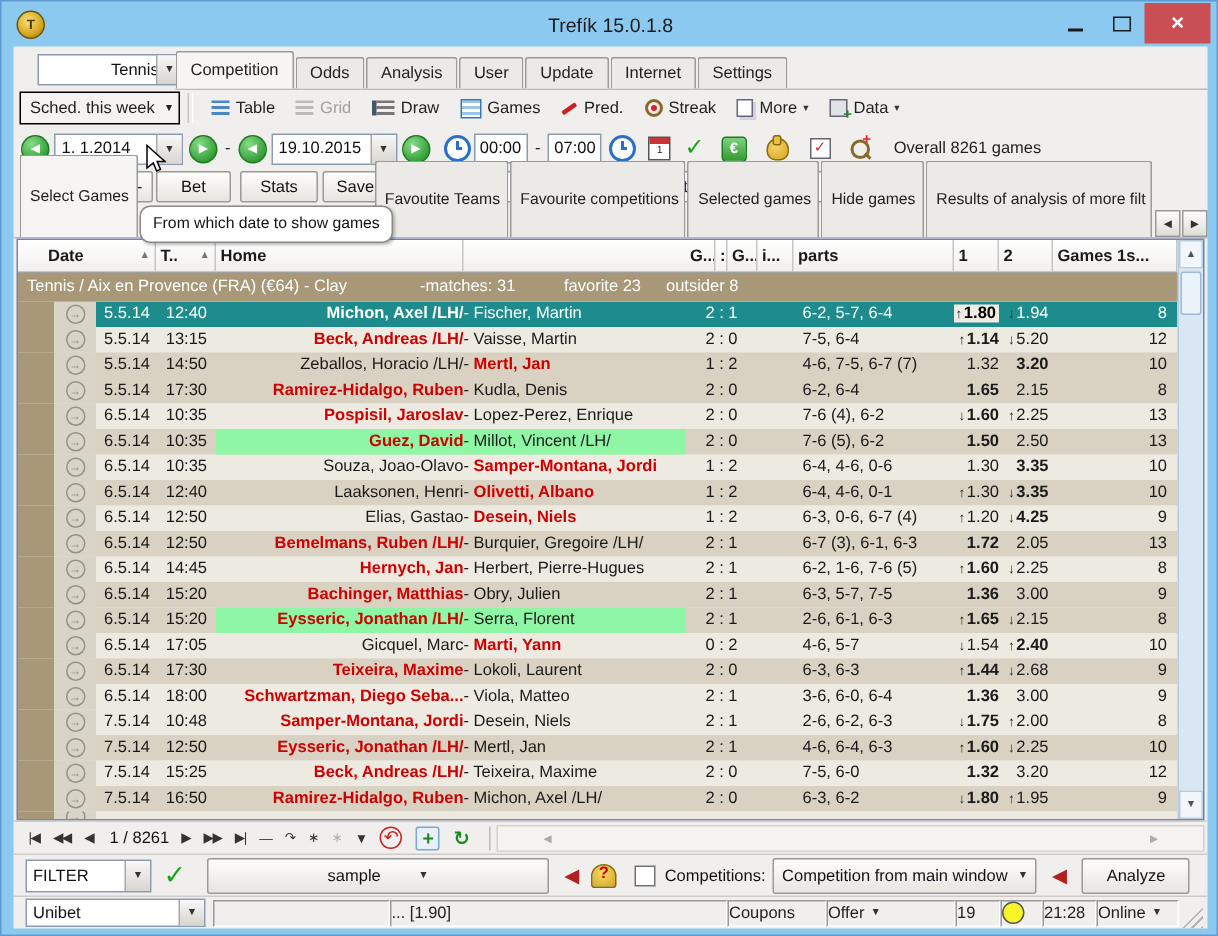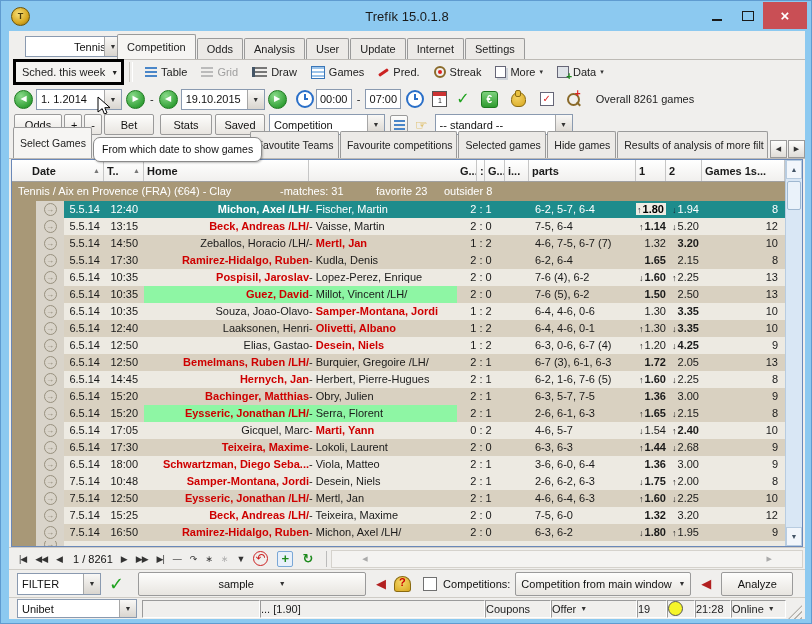--- a/index.html
+++ b/index.html
@@ -25,21 +25,21 @@
   .rbtn{background:linear-gradient(#fdfdfc,#e8e5e0);border:1px solid #9a9a9a;border-radius:2px;font-size:11px;
     color:#111;display:flex;align-items:center;justify-content:center;box-sizing:border-box;}
   
   #sport-combo{position:absolute;left:16px;top:5px;width:97px;padding-left:44px;}
   #main-tabs{position:absolute;left:108px;top:2px;right:0;height:26px;display:flex;align-items:flex-end;border-bottom:1px solid #bdbab5;}
   .mtab{height:20px;line-height:20px;padding:0 9px;font-size:11px;color:#222;background:#eceae7;
     border:1px solid #9a9a9a;border-bottom:none;border-radius:2px 2px 0 0;margin-right:1px;}
   .mtab.active{height:24px;line-height:24px;background:#f6f5f3;position:relative;z-index:2;}
   
   #toolbar2{position:absolute;left:0;top:28px;width:796px;height:26px;display:flex;align-items:center;padding-left:4px;box-sizing:border-box;}
-  #sched-combo{display:flex;align-items:center;height:20px;border:3px solid #000000;background:#f4f3f1;padding:0 3px 0 6px;font-size:11px;color:#222;}
+  #sched-combo{display:flex;align-items:center;height:20px;border:1px solid #000000;background:#f4f3f1;padding:0 3px 0 6px;font-size:11px;color:#222;}
   #sched-combo .dar{font-size:7px;margin-left:6px;color:#222;}
   .vsep{width:2px;height:20px;border-left:1px solid #c9c6c0;border-right:1px solid #fff;margin:0 5px;}
   #tb2{display:flex;align-items:center;}
   .tbtn{display:flex;align-items:center;gap:4px;height:22px;padding:0 7px;font-size:11px;color:#222;}
   .tbtn.disabled{color:#a0a0a0;}
   .tdd{font-size:7px;color:#333;}
   .tico{display:inline-block;}
   .table-icon{width:12px;height:10px;background:repeating-linear-gradient(to bottom,#4a86c8 0 2px,transparent 2px 4px);}
   .grid-icon{width:12px;height:10px;background:repeating-linear-gradient(to bottom,#bbb 0 2px,transparent 2px 4px);}
   .draw-icon{width:12px;height:10px;background:repeating-linear-gradient(to bottom,#777 0 2px,transparent 2px 4px);border-left:3px solid #456;}
@@ -76,21 +76,21 @@
   .abtn{height:21px;background:linear-gradient(#fdfdfc,#e8e5e0);border:1px solid #9a9a9a;border-radius:2px;font-size:11px;color:#111;
     font-family:inherit;}
   #ab .abtn:nth-child(1){width:48px;} #ab .abtn:nth-child(2){width:18px;margin-left:2px;}
   #ab .abtn:nth-child(3){width:18px;margin-left:2px;} #ab .abtn:nth-child(4){width:50px;margin-left:2px;}
   #ab .abtn:nth-child(5){width:52px;margin-left:6px;} #ab .abtn:nth-child(6){width:50px;margin-left:3px;}
   #ab{display:flex;align-items:center;}
   .sort-icon{width:11px;height:10px;background:repeating-linear-gradient(to bottom,#4a86c8 0 2px,transparent 2px 4px);position:relative;}
   .hand-icon{color:#d4a017;font-size:14px;line-height:14px;}
   
   #ftabrow{position:absolute;left:0;top:105px;width:796px;height:23px;display:flex;align-items:flex-end;padding-left:4px;box-sizing:border-box;border-bottom:1px solid #bdbab5;}
-  .ftab{height:18px;line-height:18px;padding:4px 6px;font-size:10.5px;color:#222;background:#eceae7;border:1px solid #9a9a9a;border-bottom:none;
+  .ftab{height:18px;line-height:18px;padding:16px 6px;font-size:10.5px;color:#222;background:#eceae7;border:1px solid #9a9a9a;border-bottom:none;
     border-radius:2px 2px 0 0;margin-right:1px;white-space:nowrap;overflow:hidden;}
   .ftab.active{height:22px;line-height:22px;background:#f6f5f3;}
   .ftab-spacer{width:160px;}
   .ftab:last-of-type{max-width:160px;}
   .tabscroll{width:15px;height:16px;font-size:7px;color:#333;background:linear-gradient(#fdfdfc,#e0ddd8);border:1px solid #9a9a9a;
     display:flex;align-items:center;justify-content:center;margin-left:1px;}
   #tooltip{position:absolute;left:84px;top:106px;height:19px;line-height:19px;padding:2px 8px;background:#fff;border:1px solid #8a8a8a;
     border-radius:7px;font-size:10.5px;color:#111;box-shadow:1px 1px 2px rgba(0,0,0,.25);z-index:30;white-space:nowrap;}
   
   #tablewrap{position:absolute;left:2px;top:128px;width:792px;height:388px;border:1px solid #6a88b8;box-sizing:border-box;background:#ece9e1;display:flex;}

